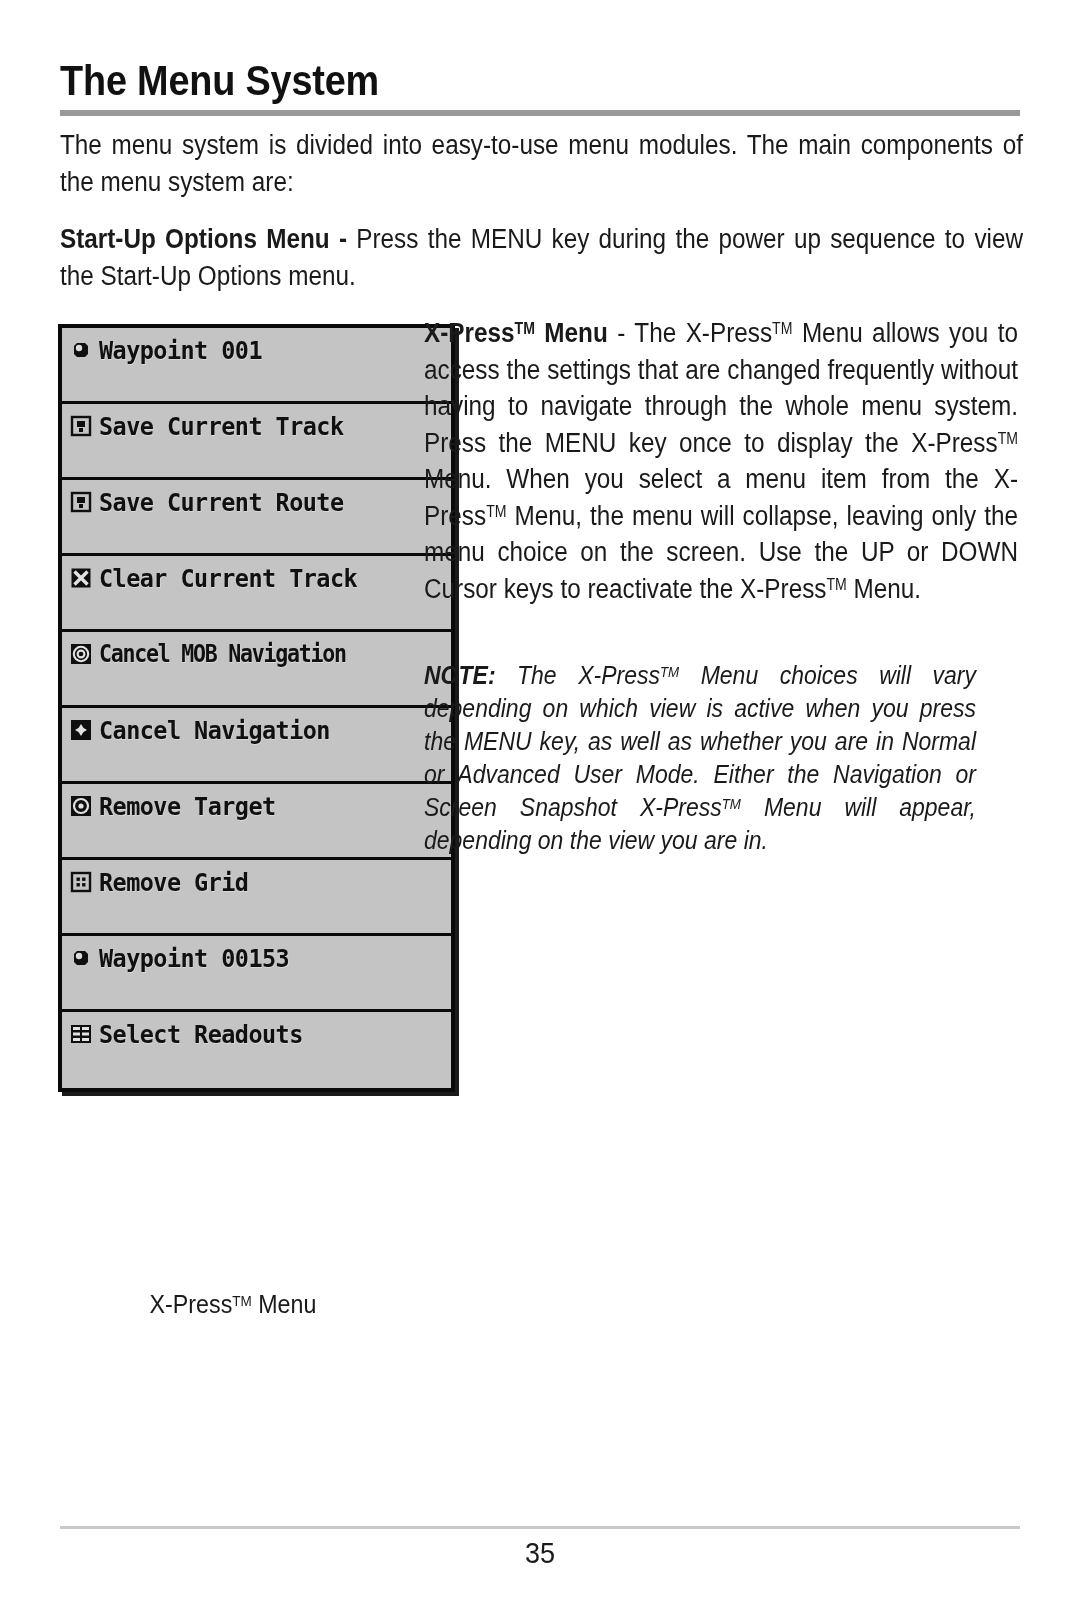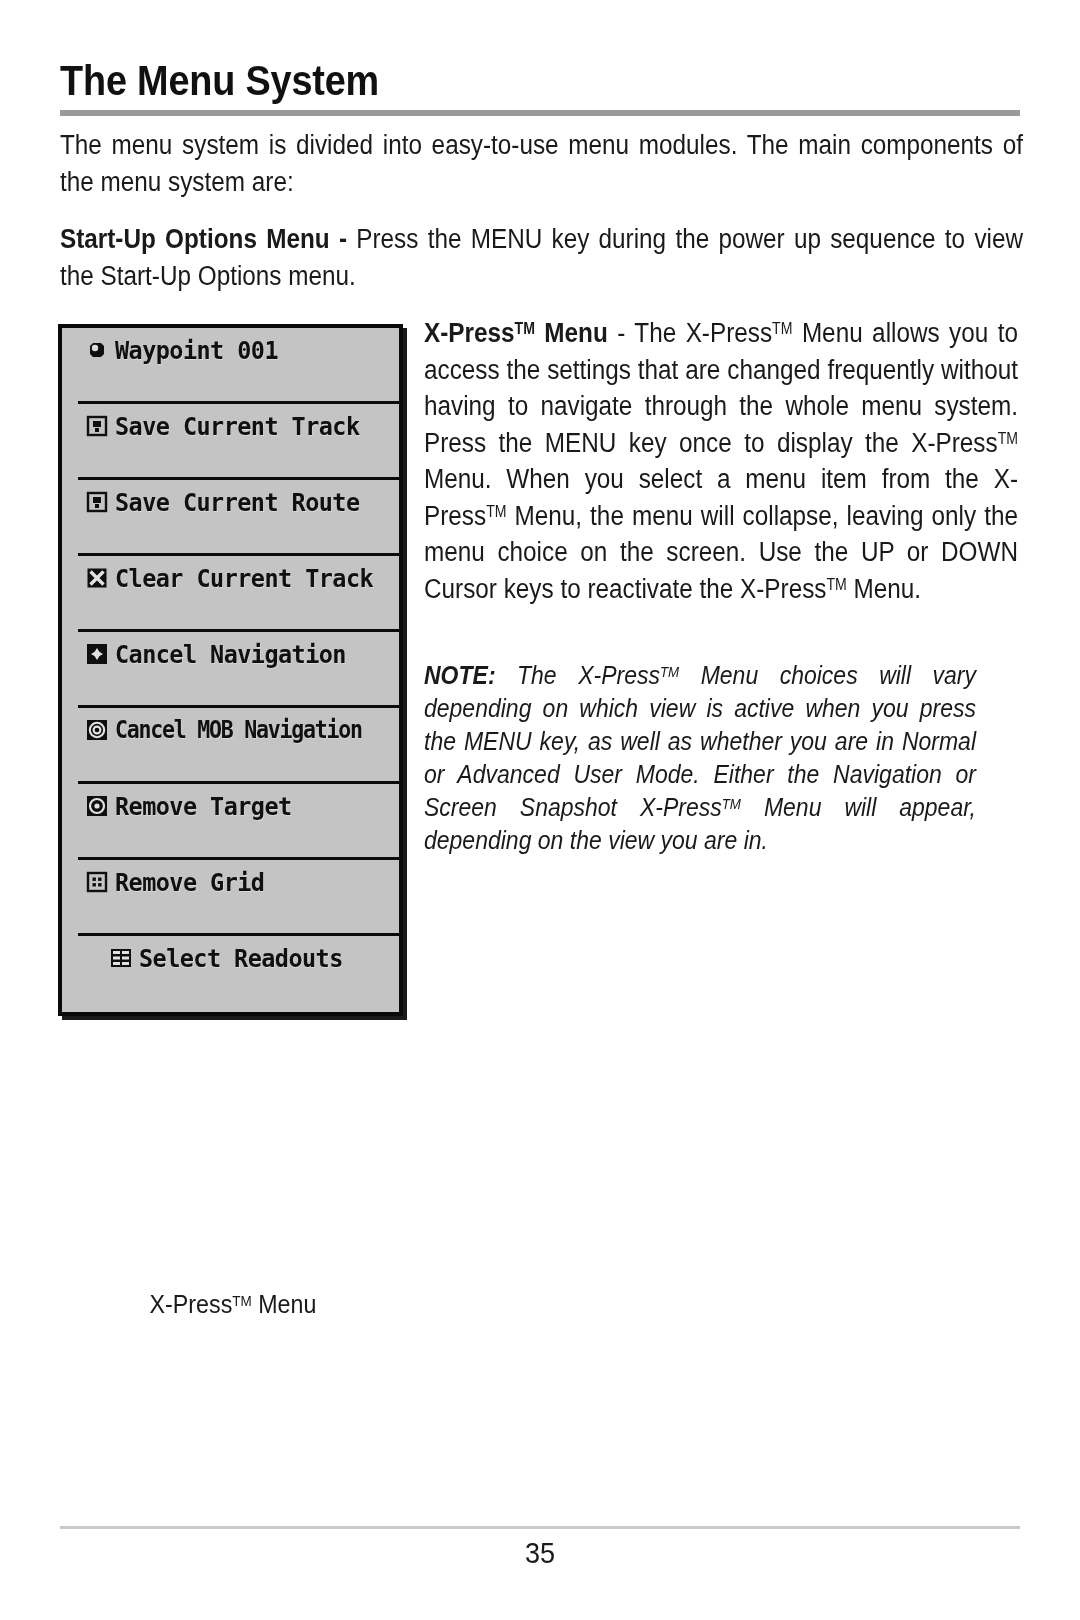--- a/index.html
+++ b/index.html
@@ -100,37 +100,36 @@
     vertical-align: 0.48em;
     line-height: 0;
     letter-spacing: 0;
   }
 
   
   .lcd-panel {
     position: absolute;
     left: 58px;
     top: 310px;
-    width: 345px;
+    width: 397px;
     border: 4px solid #0a0a0a;
     background: #c4c4c4;
     box-sizing: border-box;
     box-shadow: 4px 4px 0 #1a1a1a;
-    padding-left: 16px;
   }
   .lcd-row {
     position: relative;
     height: 76px;
     box-sizing: border-box;
     border-bottom: 3px solid #0a0a0a;
     background: #c4c4c4;
     display: block;
     overflow: hidden;
   }
-  .lcd-row:last-child { border-bottom: none; margin-left: 24px; }
+  .lcd-row:last-child { border-bottom: none; }
   .lcd-row .row-inner {
     position: absolute;
     left: 6px;
     top: 4px;
     right: 4px;
     height: 36px;
     display: flex;
     align-items: center;
     gap: 5px;
   }
@@ -260,49 +259,49 @@
         <span class="lcd-label">Clear Current Track</span>
       </div>
     </div>
 
 
     <div class="lcd-row">
       <div class="row-inner">
         <span class="lcd-icon">
           <svg viewBox="0 0 26 26">
               <rect x="3" y="3" width="20" height="20" fill="#0f0f0f"></rect>
+              <circle cx="13" cy="13" r="7.2" fill="none" stroke="#e2e2e2" stroke-width="2.1"></circle>
+              <circle cx="13" cy="13" r="3.4" fill="none" stroke="#e2e2e2" stroke-width="2.1"></circle>
+            </svg>
+        </span>
+        <span class="lcd-label narrow">Cancel MOB Navigation</span>
+      </div>
+    </div>
+
+    <div class="lcd-row">
+      <div class="row-inner">
+        <span class="lcd-icon">
+          <svg viewBox="0 0 26 26">
+              <rect x="3" y="3" width="20" height="20" fill="#0f0f0f"></rect>
               <polygon points="13,7 15.6,11.2 13,13 10.4,11.2" fill="#e2e2e2"></polygon>
               <polygon points="13,19 15.6,14.8 13,13 10.4,14.8" fill="#e2e2e2"></polygon>
               <polygon points="7,13 11.2,10.4 13,13 11.2,15.6" fill="#e2e2e2"></polygon>
               <polygon points="19,13 14.8,10.4 13,13 14.8,15.6" fill="#e2e2e2"></polygon>
               <circle cx="13" cy="13" r="1.6" fill="#e2e2e2"></circle>
             </svg>
         </span>
         <span class="lcd-label">Cancel Navigation</span>
       </div>
     </div>
 
     <div class="lcd-row">
       <div class="row-inner">
         <span class="lcd-icon">
           <svg viewBox="0 0 26 26">
               <rect x="3" y="3" width="20" height="20" fill="#0f0f0f"></rect>
-              <circle cx="13" cy="13" r="7.2" fill="none" stroke="#e2e2e2" stroke-width="2.1"></circle>
-              <circle cx="13" cy="13" r="3.4" fill="none" stroke="#e2e2e2" stroke-width="2.1"></circle>
-            </svg>
-        </span>
-        <span class="lcd-label narrow">Cancel MOB Navigation</span>
-      </div>
-    </div>
-
-    <div class="lcd-row">
-      <div class="row-inner">
-        <span class="lcd-icon">
-          <svg viewBox="0 0 26 26">
-              <rect x="3" y="3" width="20" height="20" fill="#0f0f0f"></rect>
               <circle cx="13" cy="13" r="7" fill="none" stroke="#e2e2e2" stroke-width="2.2"></circle>
               <circle cx="13" cy="13" r="2.6" fill="#e2e2e2"></circle>
             </svg>
         </span>
         <span class="lcd-label">Remove Target</span>
       </div>
     </div>
 
     <div class="lcd-row">
       <div class="row-inner">
@@ -312,20 +311,31 @@
               <rect x="8.5" y="8.5" width="3.4" height="3.4" fill="#0f0f0f"></rect>
               <rect x="14.1" y="8.5" width="3.4" height="3.4" fill="#0f0f0f"></rect>
               <rect x="8.5" y="14.1" width="3.4" height="3.4" fill="#0f0f0f"></rect>
               <rect x="14.1" y="14.1" width="3.4" height="3.4" fill="#0f0f0f"></rect>
             </svg>
         </span>
         <span class="lcd-label">Remove Grid</span>
       </div>
     </div>
 
+    <div class="lcd-row">
+      <div class="row-inner">
+        <span class="lcd-icon">
+          <svg viewBox="0 0 26 26">
+              <polygon points="6,9 9,6 17,6 20,9 20,17 17,20 9,20 6,17" fill="#0f0f0f"></polygon>
+              <circle cx="11" cy="11" r="3.2" fill="#dcdcdc"></circle>
+            </svg>
+        </span>
+        <span class="lcd-label">Waypoint 00153</span>
+      </div>
+    </div>
 
     <div class="lcd-row">
       <div class="row-inner">
         <span class="lcd-icon">
           <svg viewBox="0 0 26 26">
               <rect x="3" y="4" width="20" height="18" fill="#0f0f0f"></rect>
               <rect x="5" y="6" width="7" height="3" fill="#e2e2e2"></rect>
               <rect x="14" y="6" width="7" height="3" fill="#e2e2e2"></rect>
               <rect x="5" y="11.5" width="7" height="3" fill="#e2e2e2"></rect>
               <rect x="14" y="11.5" width="7" height="3" fill="#e2e2e2"></rect>

